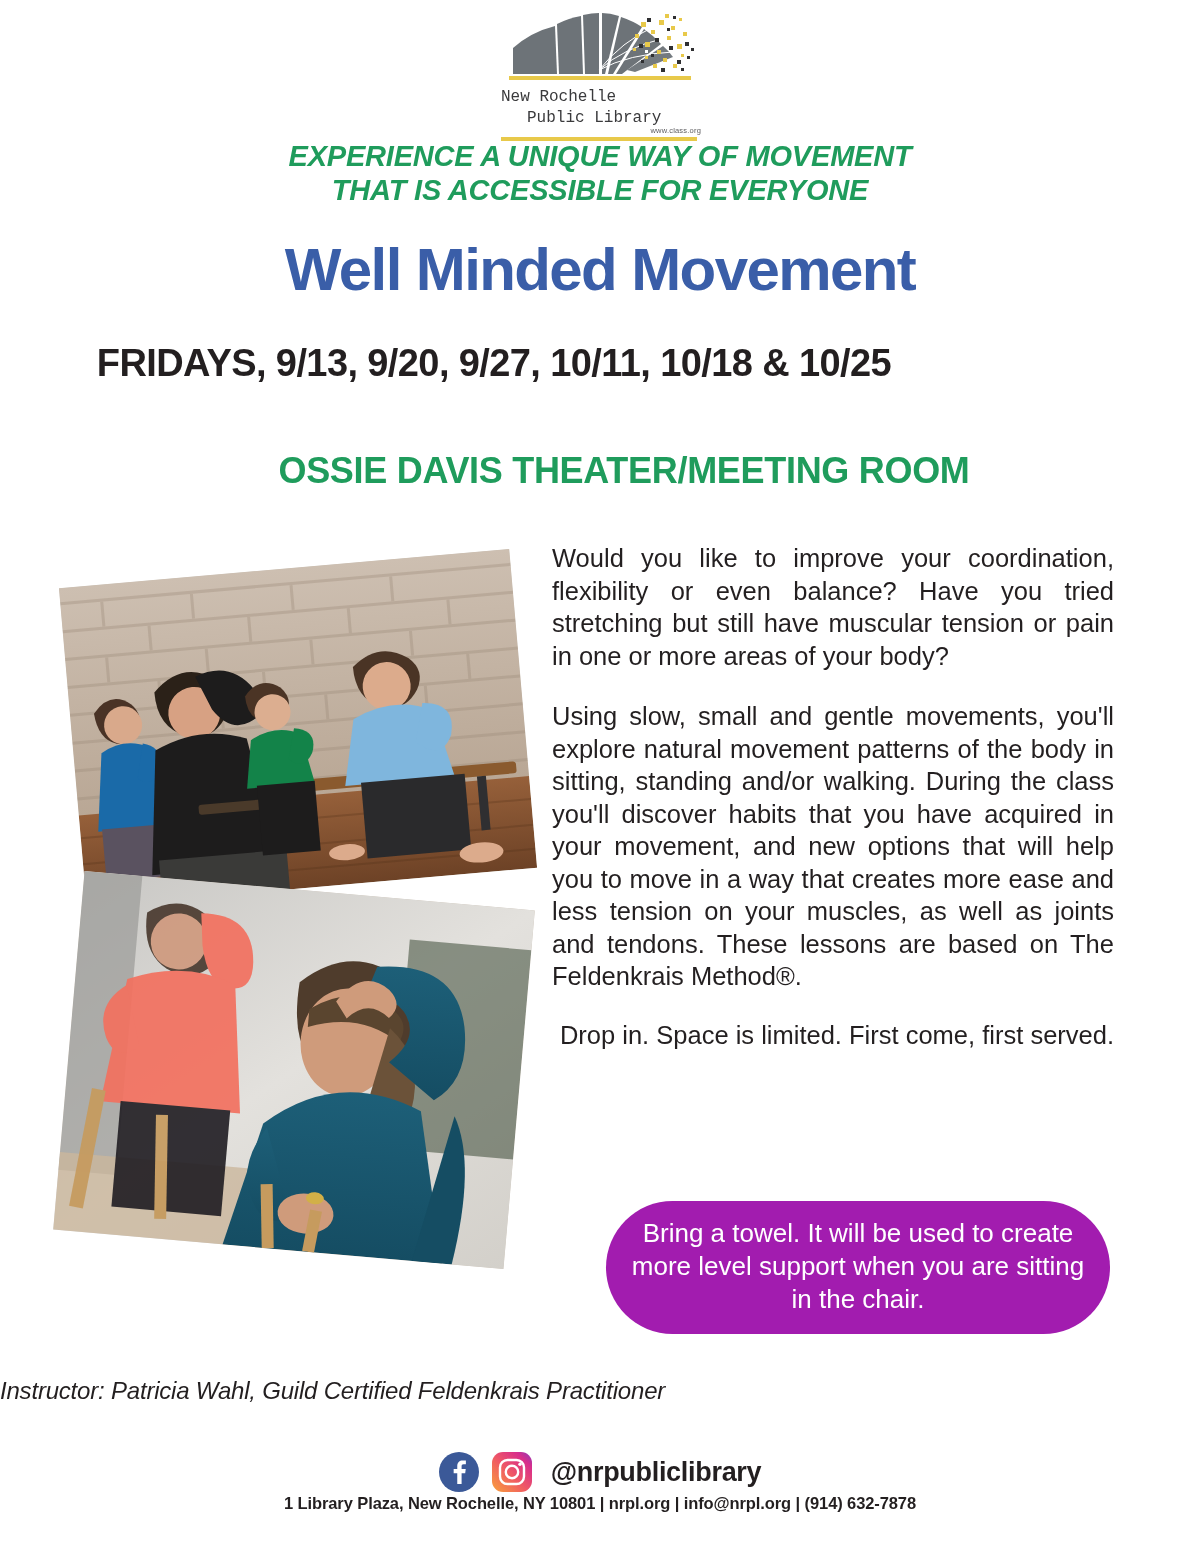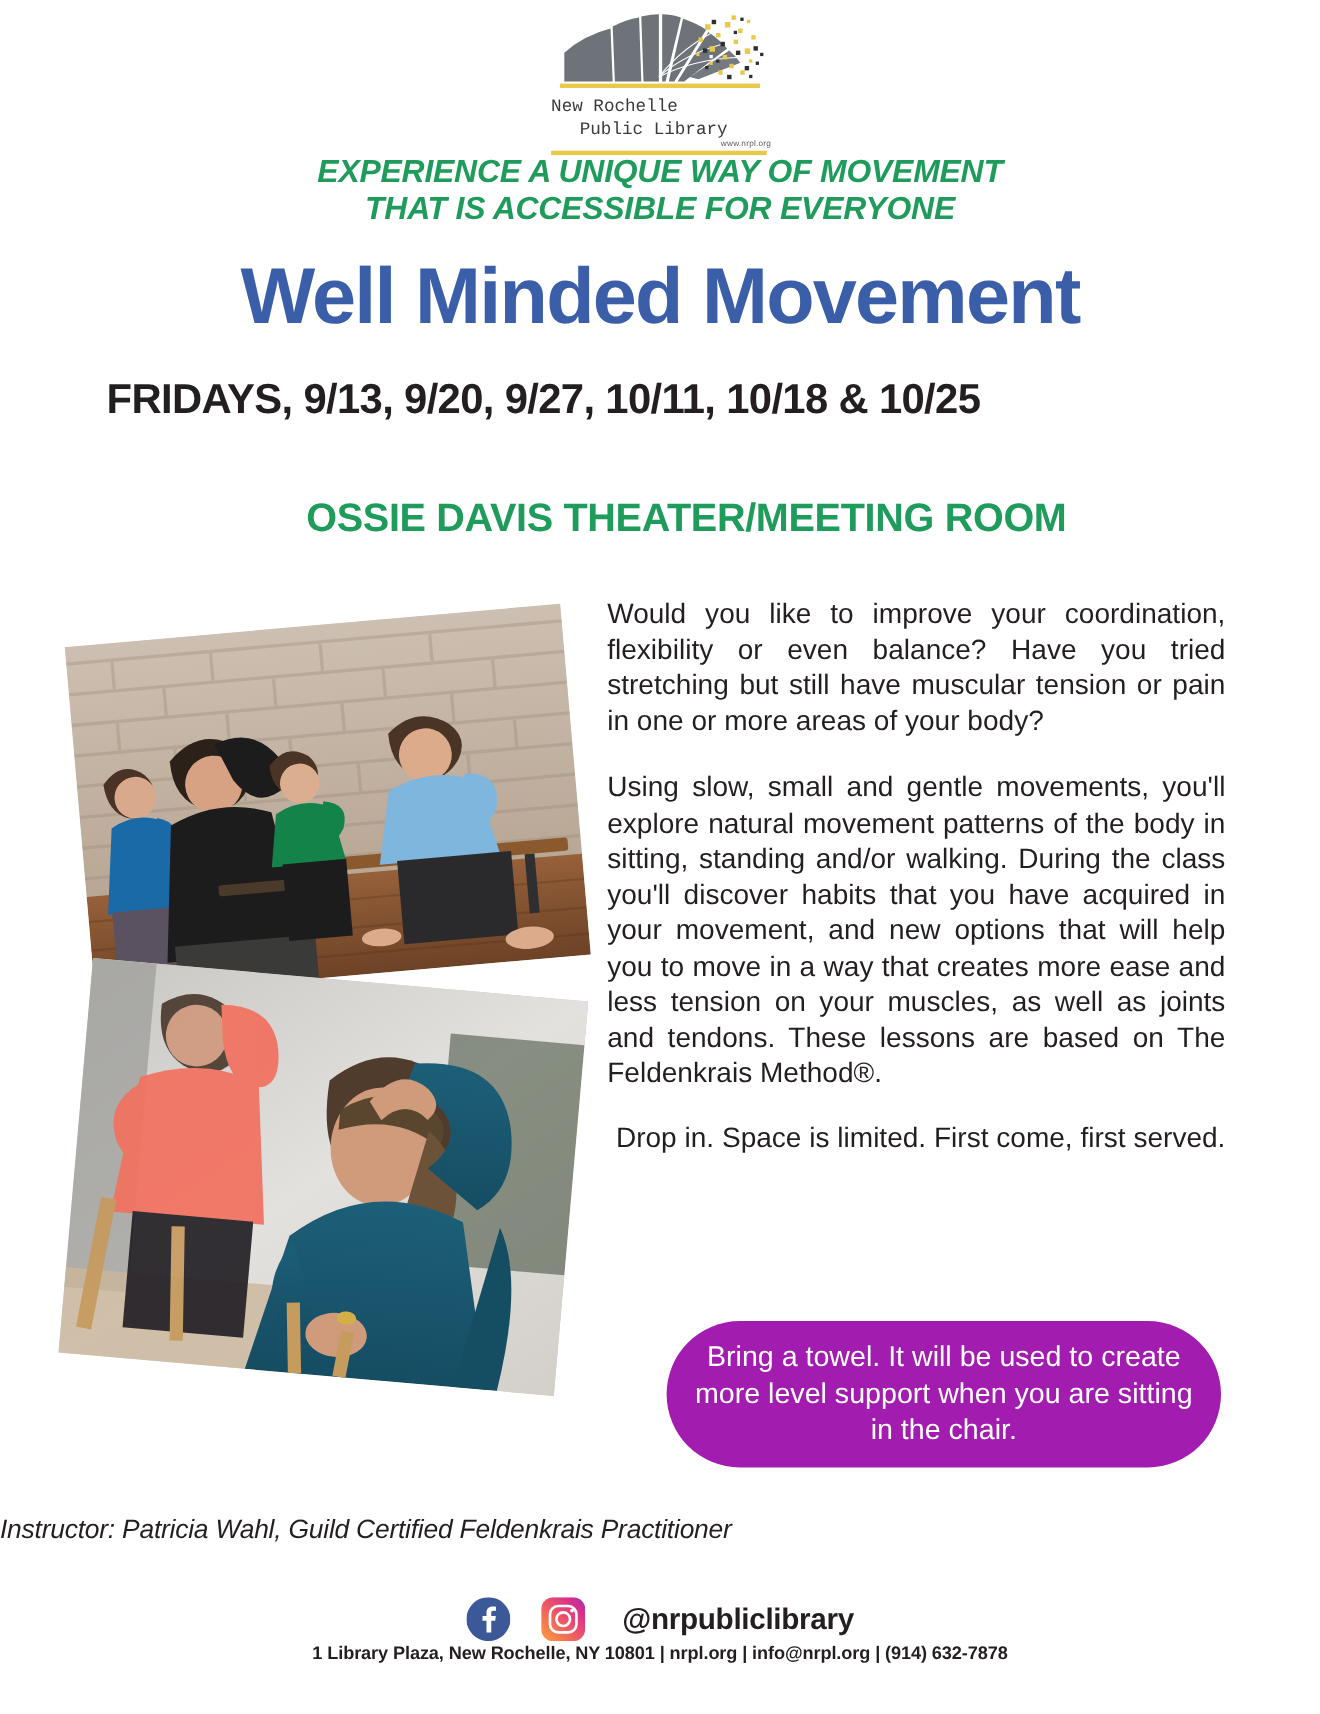--- a/index.html
+++ b/index.html
@@ -78,21 +78,21 @@
     letter-spacing: -0.2px;
   }
   .title {
     position: absolute;
     top: 228px;
     left: 0;
     width: 1200px;
     text-align: center;
     color: #3a5ea8;
     font-weight: bold;
-    font-size: 72px;
+    font-size: 60px;
     line-height: 84px;
     letter-spacing: -1.6px;
   }
   .dates {
     position: absolute;
     top: 339px;
     left: 0;
     width: 964px;
     text-align: center;
     color: #231f20;
@@ -182,21 +182,21 @@
     letter-spacing: -0.2px;
   }
   .social {
     position: absolute;
     top: 1452px;
     left: 0;
     width: 1200px;
     display: flex;
     justify-content: center;
     align-items: center;
-    gap: 28px;
+    gap: 13px;
   }
   .social svg { display: block; }
   .handle {
     font-size: 27px;
     font-weight: bold;
     color: #231f20;
     margin-left: 6px;
     letter-spacing: -0.3px;
   }
   .address {
@@ -276,21 +276,21 @@
           <rect x="150" y="42" width="3" height="3"></rect>
         <rect x="174" y="58" width="3" height="3"></rect>
           <rect x="190" y="18" width="3" height="3"></rect>
       </g>
       <rect x="14" y="68" width="182" height="4" fill="#e8c94a"></rect>
     </svg>
     <div class="logo-name">
       <span>New Rochelle</span>
       <span class="l2">Public Library</span>
     </div>
-    <div class="logo-url">www.nrpl.org</div>
+    <div class="logo-url">www.class.org</div>
     <div class="logo-rule"></div>
   </div>
 </div>
 
 <div class="tagline">
   <div>EXPERIENCE A UNIQUE WAY OF MOVEMENT</div>
   <div>THAT IS ACCESSIBLE FOR EVERYONE</div>
 </div>
 
 <div class="title">Well Minded Movement</div>

